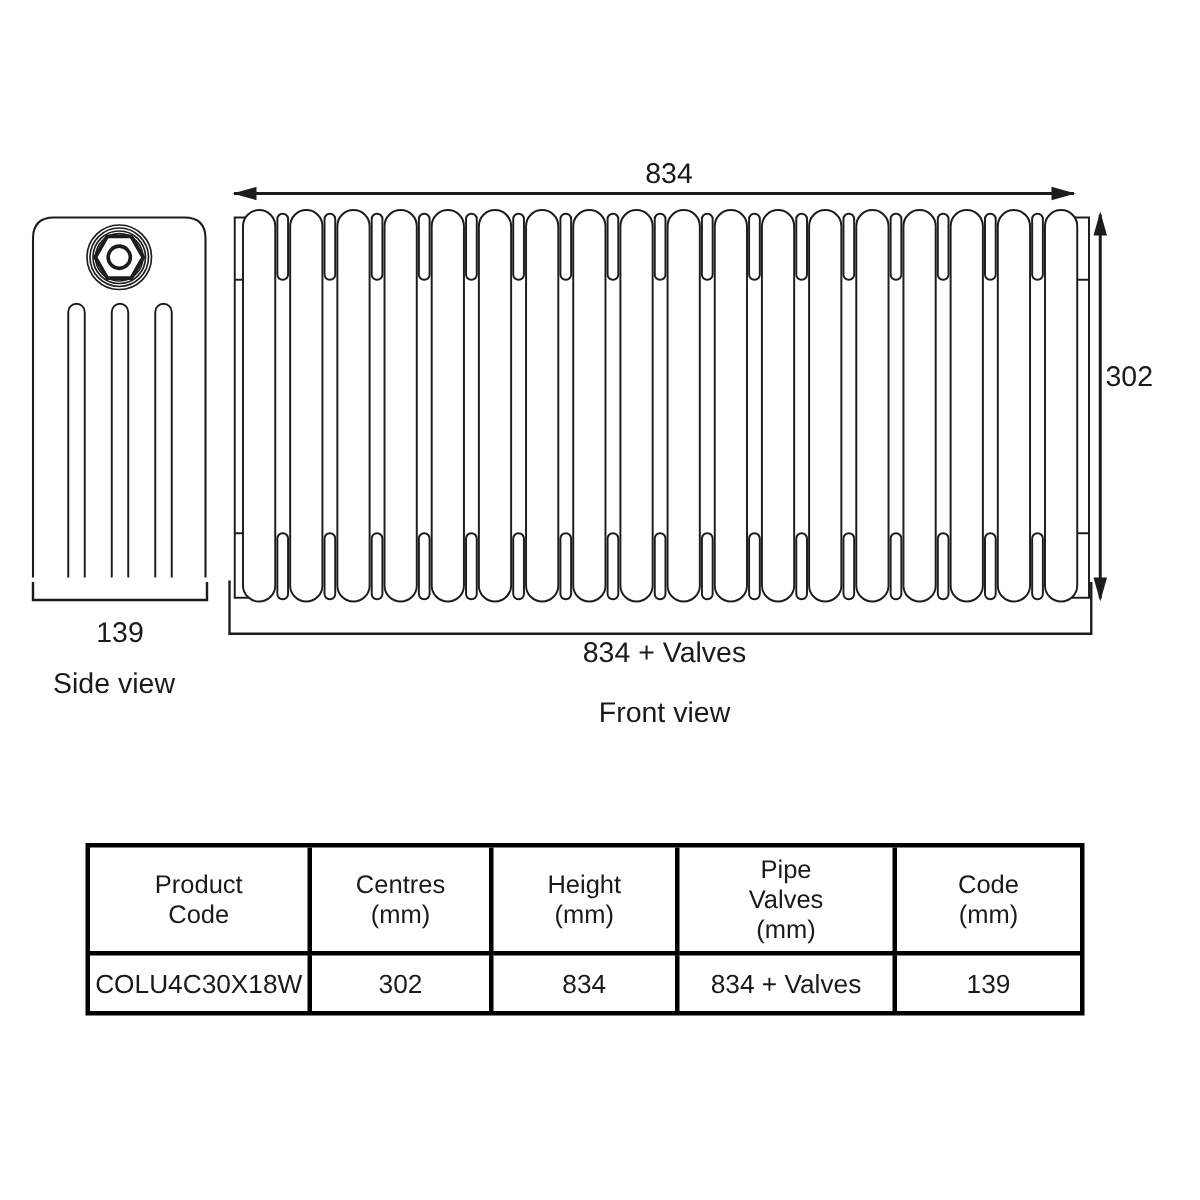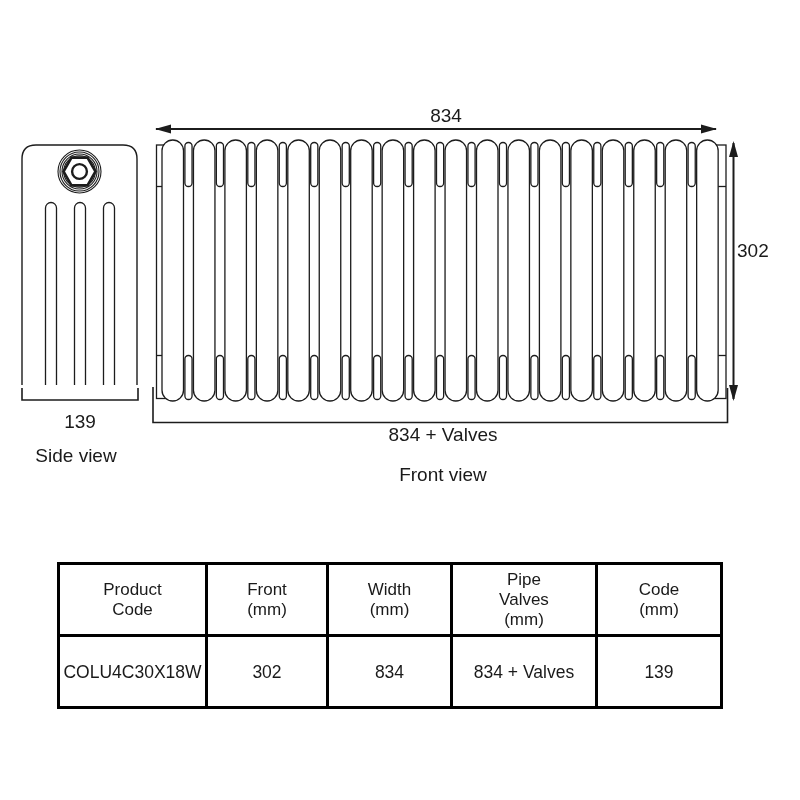--- a/index.html
+++ b/index.html
@@ -1,20 +1,20 @@
 <!DOCTYPE html>
 <html><head>
 <meta charset="utf-8">
 <style>
   html,body{margin:0;padding:0;background:#ffffff;}
   body{width:800px;height:800px;position:relative;font-family:"Liberation Sans",sans-serif;color:#1a1a1a;}
   #sheet{position:absolute;inset:0;background:#fff;}
   svg text{font-family:"Liberation Sans",sans-serif;font-size:19px;fill:#1a1a1a;}
   .tbl{
-    position:absolute;left:57px;top:562px;width:666px;height:147px;
+    position:absolute;left:57px;top:562px;width:666px;height:115px;
     border:3px solid #000;box-sizing:border-box;
     display:grid;
     grid-template-columns:148px 121px 124px 145px auto;
     grid-template-rows:72px auto;
   }
   .cell{
     border-right:3px solid #000;border-bottom:3px solid #000;box-sizing:border-box;
     display:flex;align-items:center;justify-content:center;
     text-align:center;white-space:pre-line;
   }
@@ -136,23 +136,23 @@
       <path stroke="#1c1c1c" fill="none" stroke-width="1.6" d="M 153 387 L 153 422.5 L 727.5 422.5 L 727.5 388"></path>
       <text x="443" y="441" text-anchor="middle">834 + Valves</text>
       <text x="443" y="481" text-anchor="middle">Front view</text>
     </g>
   </svg>
 
   
   <div class="tbl">
     <div class="cell hdr">Product
 Code</div>
-    <div class="cell hdr">Front
+    <div class="cell hdr">Centres
 (mm)</div>
-    <div class="cell hdr">Width
+    <div class="cell hdr">Height
 (mm)</div>
     <div class="cell hdr">Pipe
 Valves
 (mm)</div>
     <div class="cell hdr lastcol">Code
 (mm)</div>
 
     <div class="cell val datarow">COLU4C30X18W</div>
     <div class="cell val datarow">302</div>
     <div class="cell val datarow">834</div>

